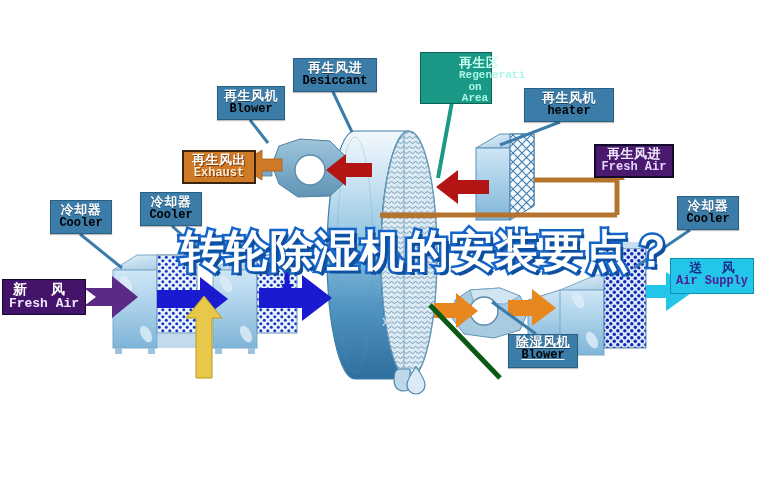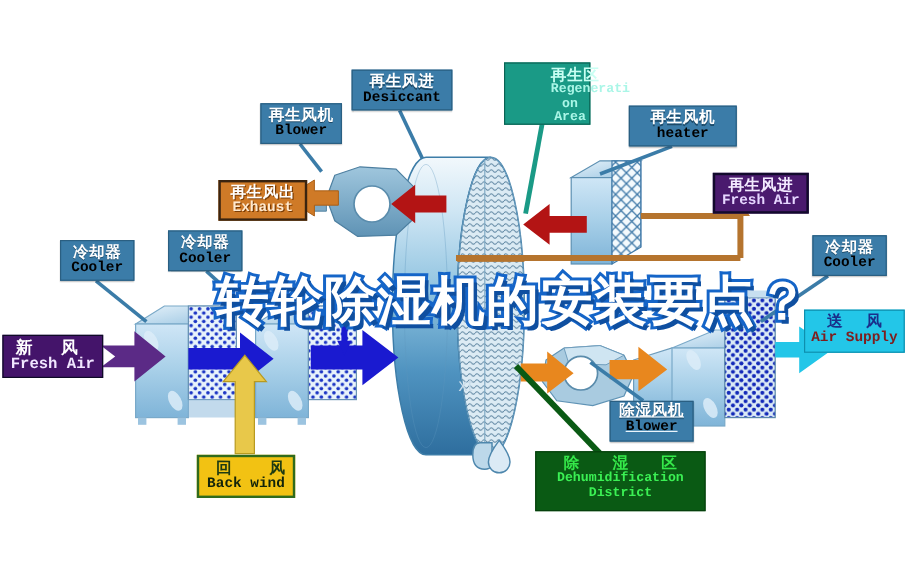--- a/index.html
+++ b/index.html
@@ -36,21 +36,21 @@
   .tealbox{background:#1a9a86;border:1px solid #0b6354;}
   .tealbox .cn{font-size:13px;color:#c9fff3;}
   .tealbox .en{font-size:12px;color:#aaf6e7;}
 
   .greenbox{background:#0a5a14;border:1px solid #05400c;}
   .greenbox .cn{font-size:13px;color:#35e84a;letter-spacing:12px;padding-left:12px;}
   .greenbox .en{font-size:12px;color:#3bf054;}
 
   .cyanbox{background:#23c6e8;border:1px solid #0e8fae;}
   .cyanbox .cn{font-size:13px;color:#1a2f8a;letter-spacing:8px;padding-left:8px;}
-  .cyanbox .en{font-size:12px;color:#7f1d1d;}
+  .cyanbox .en{font-size:12px;color:#4c1d95;}
 
   .yellowbox{background:#f2c213;border:2px solid #2f6b1d;}
   .yellowbox .cn{font-size:13px;color:#1d3a12;letter-spacing:14px;padding-left:14px;}
   .yellowbox .en{font-size:12px;color:#12240a;}
 
   
   #headline{position:absolute;left:0;top:222px;width:675px;height:62px;
             z-index:60;text-align:right;pointer-events:none;}
   #headline span{
      font-family:"DejaVu Sans","Liberation Sans",sans-serif;
@@ -306,27 +306,19 @@
   <div class="lbl cyanbox" style="left:670px;top:258px;width:84px;height:36px;padding-top:2px;">
     <span class="cn">送  风</span>
     <span class="en">Air Supply</span>
   </div>
 
   <div class="lbl cb" style="left:508px;top:334px;width:70px;height:34px;padding-top:0;text-decoration:underline;">
     <span class="cn">除湿风机</span>
     <span class="en">Blower</span>
   </div>
 
-  <div class="lbl greenbox" style="left:446px;top:376px;width:142px;height:50px;padding-top:2px;">
-    <span class="cn">除 湿 区</span>
-    <span class="en" style="white-space:normal;font-size:11px;line-height:1.1;letter-spacing:0;">Dehumidification District</span>
-  </div>
-
-  <div class="lbl yellowbox" style="left:164px;top:379px;width:82px;height:36px;padding-top:2px;">
-    <span class="cn">回    风</span>
-    <span class="en">Back wind</span>
-  </div>
+
 
   <div id="headline">
     <span>转轮除湿机的安装要点？</span>
   </div>
 
 </div>
 
 </body></html>

